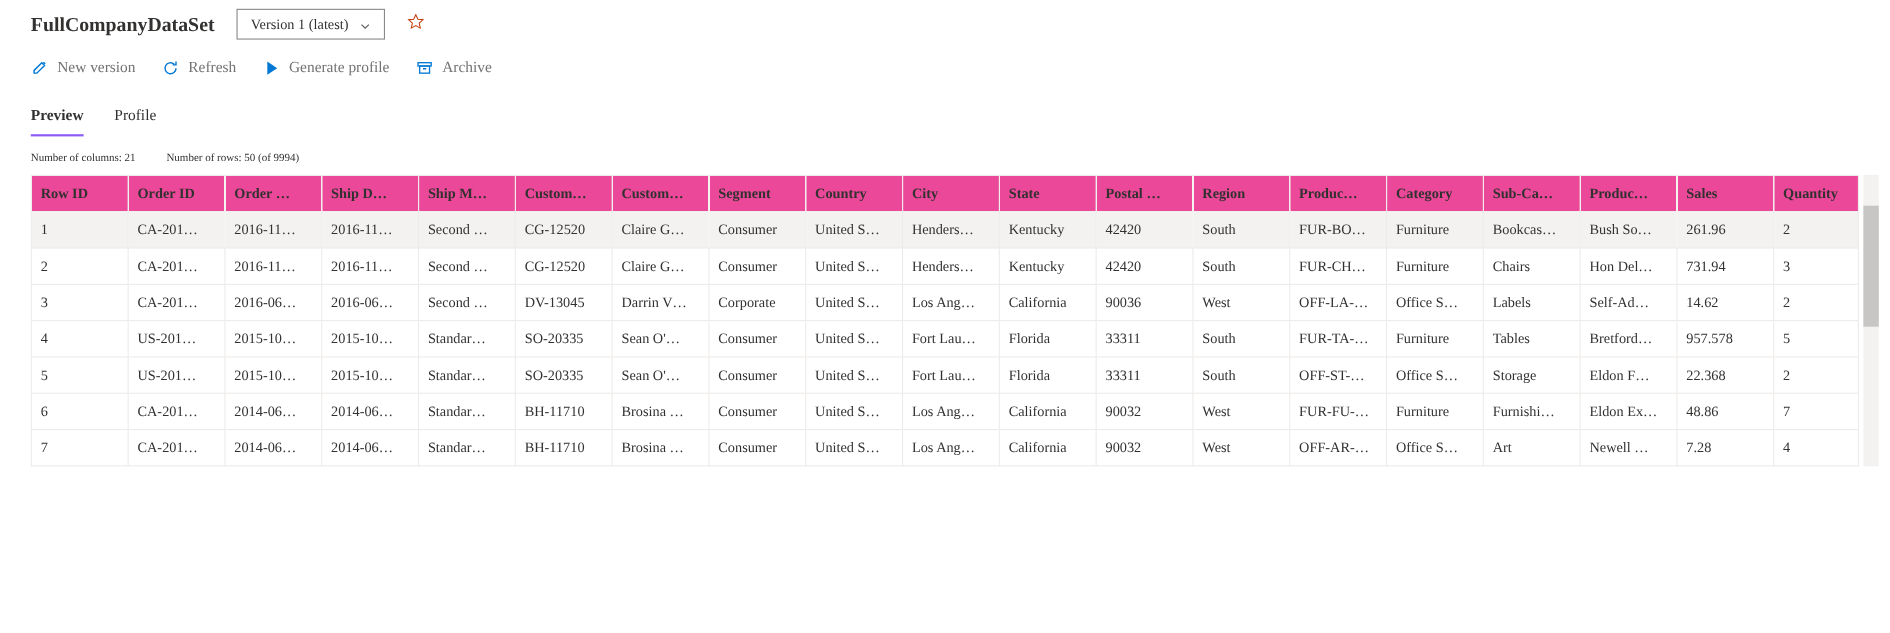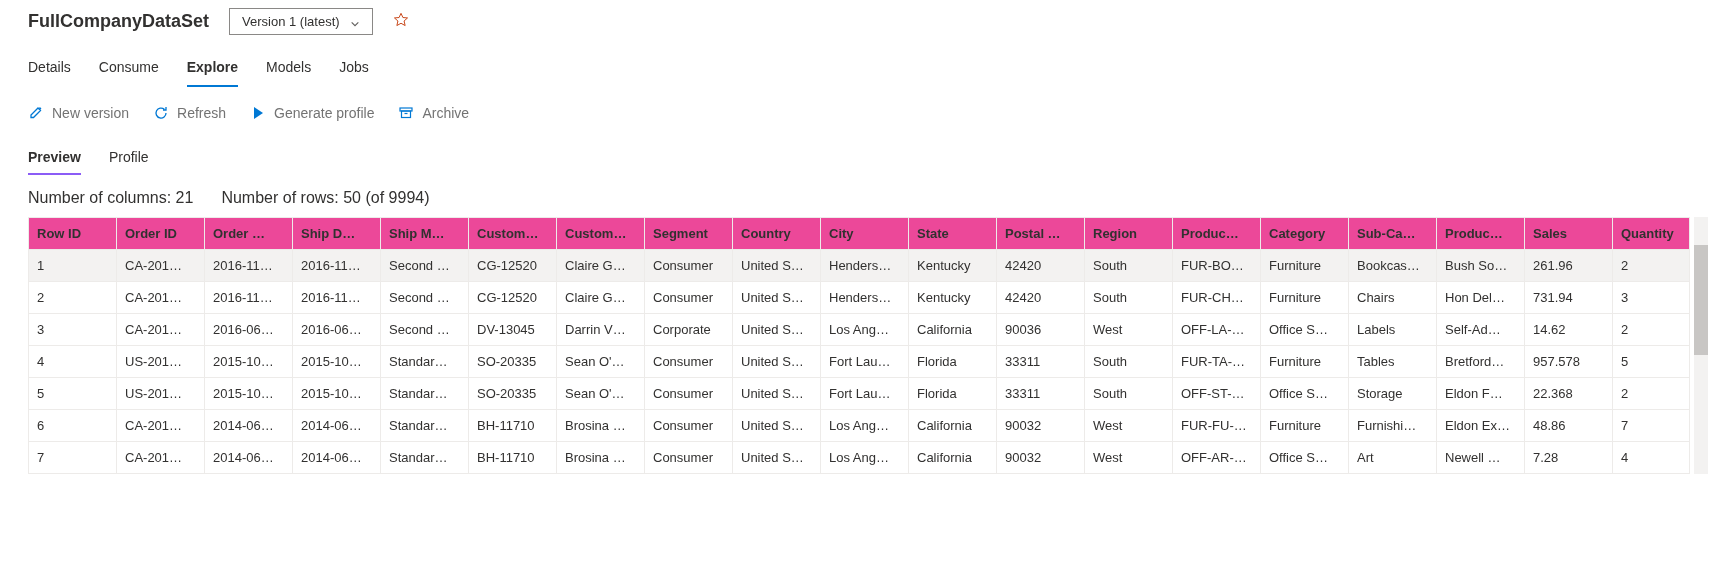--- a/index.html
+++ b/index.html
@@ -1,17 +1,17 @@
 <!DOCTYPE html>
 <html><head>
 <meta charset="utf-8">
 <style>
 * { box-sizing: border-box; margin: 0; padding: 0; }
 body { font-family: "Segoe UI", Arial, sans-serif; font-size: 13px; color: #323130; background: #fff; }
-.container { padding: 8px 28px 4px 28px; width: 1718px; }
+.container { padding: 8px 28px 4px 28px; width: 1718px; font-family: Liberation Serif, serif; }
 
 .header-row { display: flex; align-items: center; gap: 20px; margin-bottom: 18px; }
 .page-title { font-size: 18px; font-weight: 600; color: #323130; }
 .version-select { display: inline-flex; align-items: center; padding: 5px 12px; border: 1px solid #8a8886; border-radius: 0; font-size: 13px; cursor: pointer; gap: 10px; }
 .chev { width: 10px; height: 10px; display: inline-block; }
 .star { color: #c43a0a; }
 .star svg { width: 16px; height: 16px; }
 
 .nav-tabs { display: flex; gap: 28px; margin-bottom: 18px; border-bottom: 0; }
 .nav-tab { padding: 6px 0 10px 0; font-size: 14px; color: #323130; cursor: pointer; border-bottom: 2px solid transparent; }
@@ -19,21 +19,21 @@
 
 .toolbar { display: flex; gap: 24px; align-items: center; margin-bottom: 24px; }
 .tool-btn { display: inline-flex; align-items: center; gap: 8px; font-size: 14px; cursor: pointer; color: #737373; }
 .tool-icon { color: #0078d4; width: 16px; height: 16px; display: inline-flex; align-items: center; justify-content: center; }
 .tool-icon svg { width: 16px; height: 16px; }
 
 .sub-tabs { display: flex; gap: 28px; margin-bottom: 14px; }
 .sub-tab { padding: 4px 0 8px 0; font-size: 14px; cursor: pointer; border-bottom: 2px solid transparent; }
 .sub-tab.active { font-weight: 600; border-bottom: 2px solid #8b5cf6; }
 
-.stats-row { display: flex; gap: 28px; margin-bottom: 10px; font-size: 16px; }
+.stats-row { display: flex; gap: 28px; margin-bottom: 10px; font-size: 10px; }
 
 .table-wrapper { position: relative; }
 .data-table { width: 100%; border-collapse: collapse; table-layout: fixed; }
 .data-table th, .data-table td { border: 1px solid #edebe9; padding: 8px 8px; text-align: left; font-size: 13px; white-space: nowrap; overflow: hidden; text-overflow: ellipsis; }
 .data-table th { font-weight: 600; background: #ec4899; }
 .data-table tbody tr.selected { background: #f3f2f1; }
 
 .scrollbar-track { position: absolute; right: -18px; top: 0; width: 14px; height: 100%; background: #f3f2f1; }
 .scrollbar-thumb { width: 100%; height: 110px; background: #c8c6c4; border-radius: 0; margin-top: 28px; }
 
@@ -58,27 +58,20 @@
           </svg>
       </span>
     </div>
     <div class="star">
       <svg viewBox="0 0 24 24">
           <path d="M12 2l2.9 6.3 6.9.6-5.2 4.6 1.6 6.8L12 16.9 5.8 20.3l1.6-6.8L2.2 8.9l6.9-.6L12 2z" fill="none" stroke="#c43a0a" stroke-width="1.4"></path>
         </svg>
     </div>
   </div>
 
-  <div class="nav-tabs">
-    <div class="nav-tab">Details</div>
-    <div class="nav-tab">Consume</div>
-    <div class="nav-tab active">Explore</div>
-    <div class="nav-tab">Models</div>
-    <div class="nav-tab">Jobs</div>
-  </div>
 
   <div class="toolbar">
     <div class="tool-btn">
       <span class="tool-icon">
         <svg viewBox="0 0 16 16">
             <path d="M3 12V10l7-7 2.5 2.5-7 7H3z M13 4l-1.5-1.5" fill="none" stroke="#0078d4" stroke-width="1.3"></path>
           </svg>
       </span>
       <span>New version</span>
     </div>

